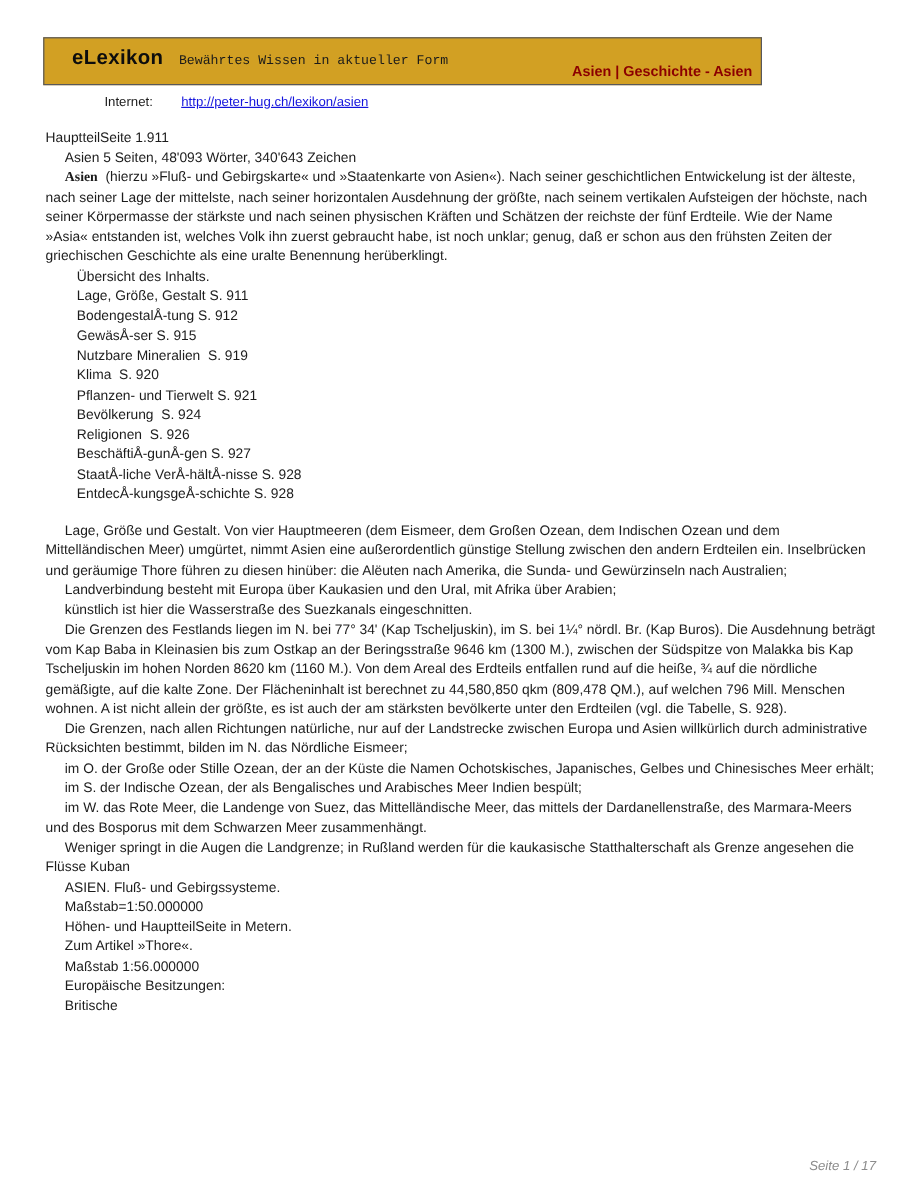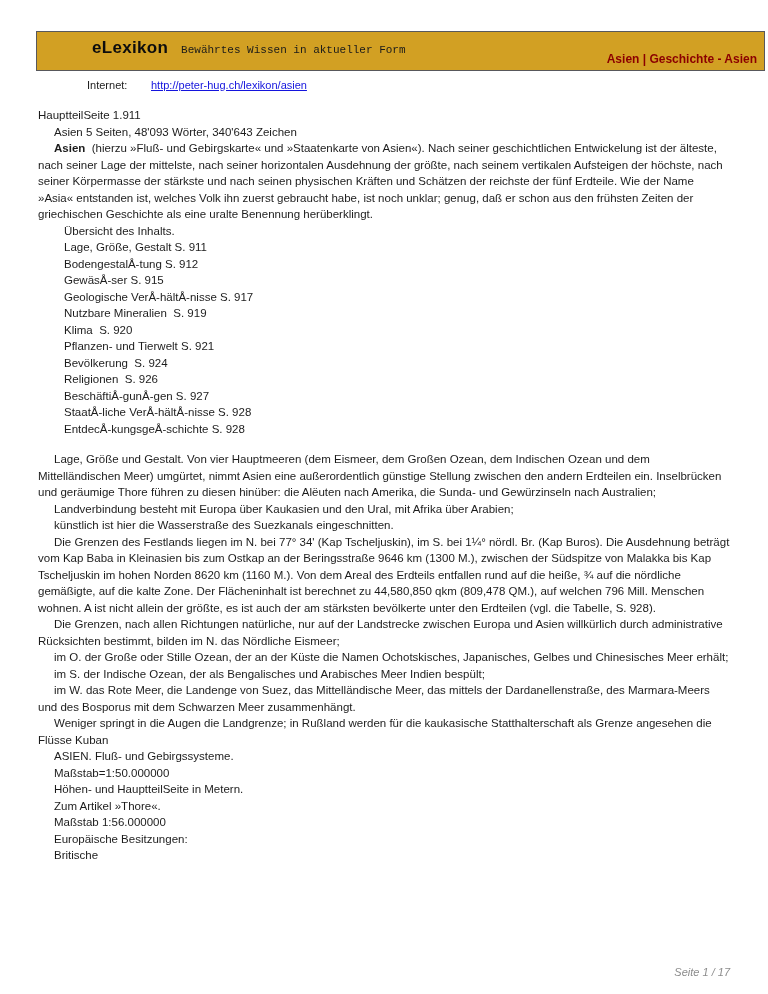--- a/index.html
+++ b/index.html
@@ -5,25 +5,24 @@
   html, body { margin:0; padding:0; }
   body {
     width:768px; height:994px; background:#ffffff; overflow:hidden; position:relative;
     font-family:"Liberation Sans", "DejaVu Sans", sans-serif;
     color:var(--text, #1c1c1c);
   }
   .page { position:absolute; inset:0; }
 
   
   .banner {
-    position:absolute; left:36px; top:31px; width:729px; height:40px;
+    position:absolute; left:36px; top:31px; width:599px; height:40px;
     background:var(--banner_gold, #D2A023);
     border:1px solid var(--banner_border, #58585B);
     box-sizing:border-box;
-    padding-left:32px;
   }
   .brand-row { display:flex; align-items:baseline; padding:6px 0 0 23px; }
   .brand { font-size:17px; font-weight:bold; color:#0d0d0d; letter-spacing:.3px; }
   .tagline { font-size:11px; color:#1a1a1a; margin-left:13px;font-family:Liberation Mono, monospace; }
   .breadcrumb {
     position:absolute; right:7px; bottom:4px;
     font-size:12px; font-weight:bold; color:var(--breadcrumb_red, #8B0000);text-align:right;
   }
 
   
@@ -33,21 +32,21 @@
 
   
   .content {
     position:absolute; left:38px; top:107px; width:692px;
     font-size:11.5px; line-height:16.5px;
   }
   .content p { margin:0; white-space:pre-wrap; }
   .indent { text-indent:16px; }
   .toc { padding-left:26px; }
   .spacer { height:14px; }
-  b.lead { font-weight:bold; }
+  b.lead { font-weight:bold;font-family:Liberation Serif, serif; }
 
   
   .footer {
     position:absolute; right:38px; bottom:16px;
     font-size:11px; font-style:italic; color:var(--footer_gray, #8C8C8C);
   }
 </style>
 </head>
 <body style="--banner_gold: #D2A023; --banner_border: #58585B; --breadcrumb_red: #8B0000; --link_blue: #1414DD; --text: #1C1C1C; --footer_gray: #8C8C8C;">
 
@@ -67,21 +66,20 @@
 
   <div class="content">
     <p>HauptteilSeite 1.911</p>
     <p class="indent">Asien 5 Seiten, 48'093 Wörter, 340'643 Zeichen</p>
     <p class="indent"><b class="lead">Asien</b><span>  (hierzu »Fluß- und Gebirgskarte« und »Staatenkarte von Asien«). Nach seiner geschichtlichen Entwickelung ist der älteste, nach seiner Lage der mittelste, nach seiner horizontalen Ausdehnung der größte, nach seinem vertikalen Aufsteigen der höchste, nach seiner Körpermasse der stärkste und nach seinen physischen Kräften und Schätzen der reichste der fünf Erdteile. Wie der Name »Asia« entstanden ist, welches Volk ihn zuerst gebraucht habe, ist noch unklar; genug, daß er schon aus den frühsten Zeiten der griechischen Geschichte als eine uralte Benennung herüberklingt.</span></p>
 
     <p class="toc">Übersicht des Inhalts.</p>
     <p class="toc">Lage, Größe, Gestalt S. 911</p>
     <p class="toc">BodengestalÅ-tung S. 912</p>
     <p class="toc">GewäsÅ-ser S. 915</p>
-    <p class="toc">Geologische VerÅ-hältÅ-nisse S. 917</p>
     <p class="toc">Nutzbare Mineralien  S. 919</p>
     <p class="toc">Klima  S. 920</p>
     <p class="toc">Pflanzen- und Tierwelt S. 921</p>
     <p class="toc">Bevölkerung  S. 924</p>
     <p class="toc">Religionen  S. 926</p>
     <p class="toc">BeschäftiÅ-gunÅ-gen S. 927</p>
     <p class="toc">StaatÅ-liche VerÅ-hältÅ-nisse S. 928</p>
     <p class="toc">EntdecÅ-kungsgeÅ-schichte S. 928</p>
 
     <div class="spacer"></div>

